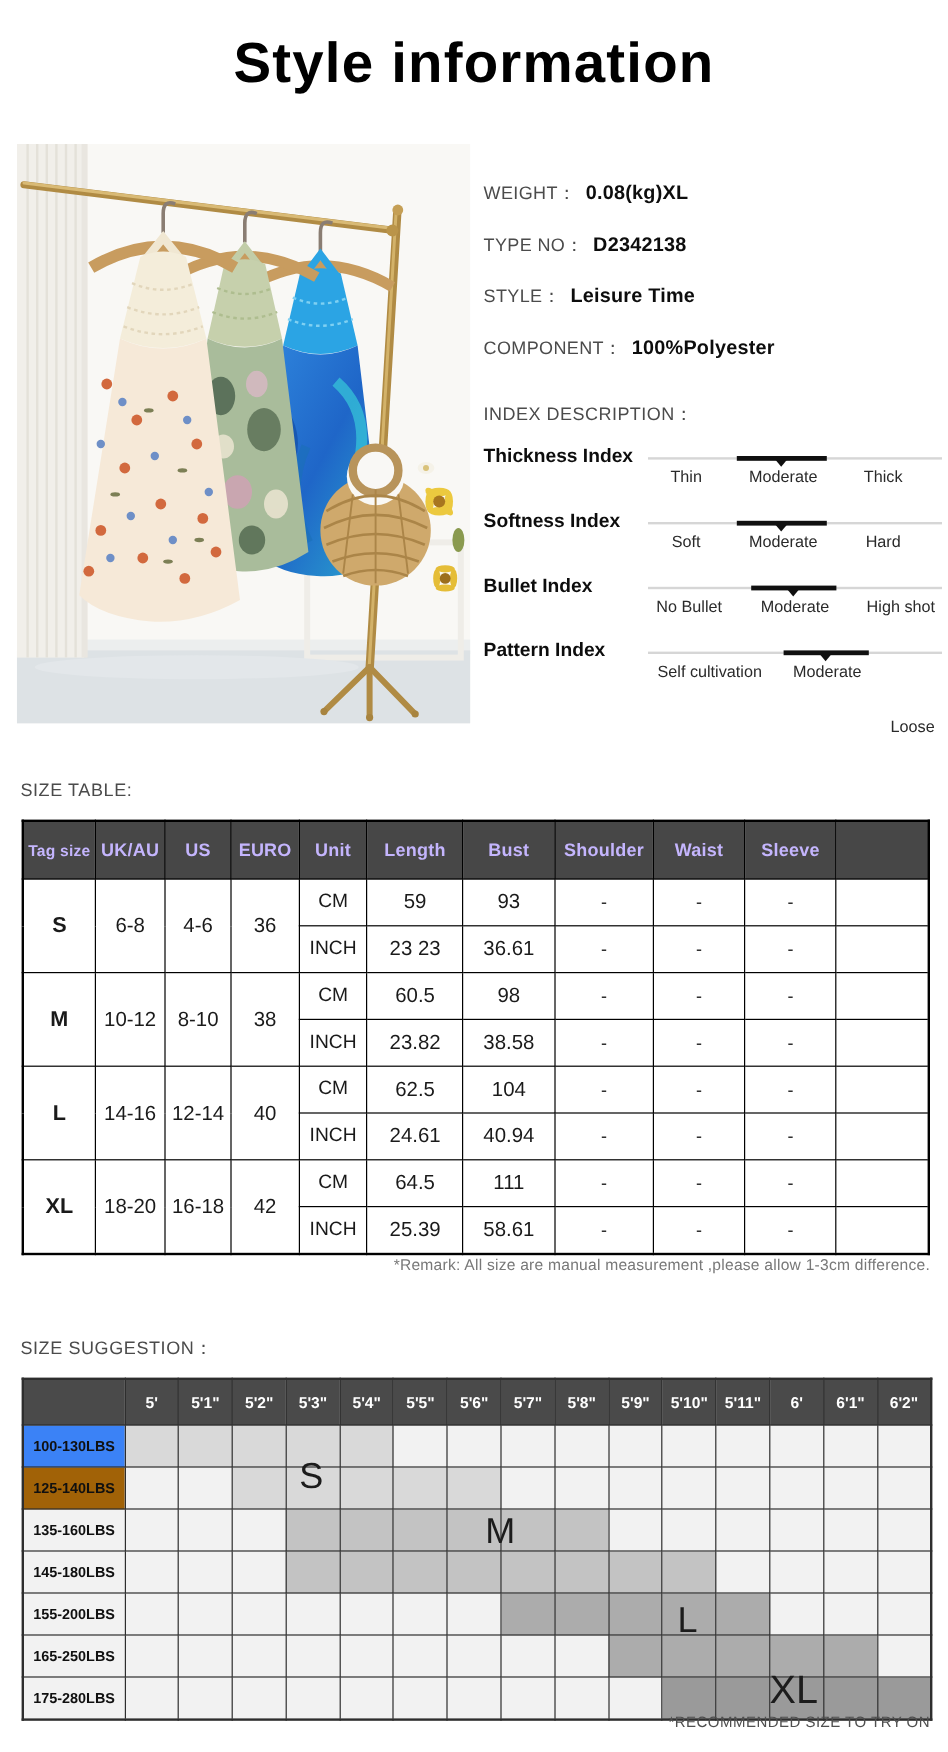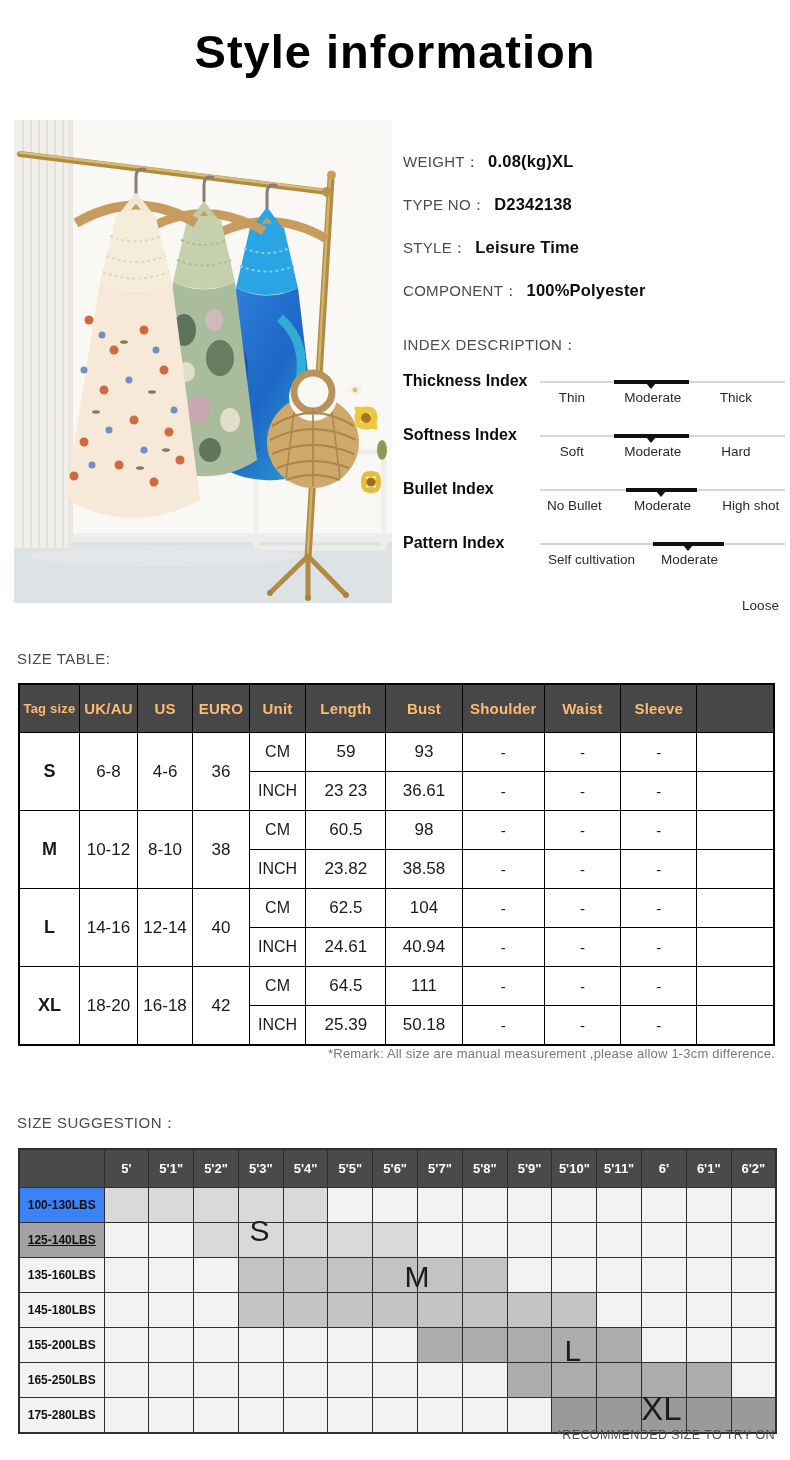--- a/index.html
+++ b/index.html
@@ -27,21 +27,21 @@
   .idx-seg{position:absolute;top:8px;height:4px;background:#101010;}
   .idx-marker{position:absolute;top:11px;width:0;height:0;transform:translateX(-50%);
               border-left:5px solid transparent;border-right:5px solid transparent;border-top:6px solid #101010;}
   .idx-opt{position:absolute;top:18px;transform:translateX(-50%);font-size:13.5px;color:#2a2a2a;white-space:nowrap;}
 
   
   .size-heading{position:absolute;left:17px;top:650px;font-size:15px;color:#4b4b4b;letter-spacing:.5px;}
   .size-table-wrap{position:absolute;left:18px;top:683px;width:757px;}
   table.size{border-collapse:collapse;width:757px;table-layout:fixed;border:2px solid #000;}
   table.size th,table.size td{border:1px solid #000;text-align:center;vertical-align:middle;padding:0;}
-  table.size thead th{background:#474747;color:#fdba74;font-size:15px;font-weight:700;height:47px;letter-spacing:.2px;}
+  table.size thead th{background:#474747;color:#c4b5fd;font-size:15px;font-weight:700;height:47px;letter-spacing:.2px;}
   table.size thead th.small{font-size:13px;}
   table.size td{height:38px;background:#fff;color:#1a1a1a;font-size:17px;}
   table.size td.tag{font-size:18px;font-weight:700;}
   table.size td.unit{font-size:16px;}
   table.size td.dash{font-size:15px;}
   .remark{position:absolute;left:18px;top:1046px;width:757px;text-align:right;
           font-size:13px;color:#787878;letter-spacing:.2px;}
 
   
   .sugg-heading{position:absolute;left:17px;top:1114px;font-size:15px;color:#4b4b4b;letter-spacing:.5px;}
@@ -377,21 +377,21 @@
             <td class="val">64.5</td>
             <td class="val">111</td>
             <td class="dash">-</td>
             <td class="dash">-</td>
             <td class="dash">-</td>
             <td class="val"></td>
           </tr>
           <tr>
             <td class="unit">INCH</td>
             <td class="val">25.39</td>
-            <td class="val">50.18</td>
+            <td class="val">58.61</td>
             <td class="dash">-</td>
             <td class="dash">-</td>
             <td class="dash">-</td>
             <td class="val"></td>
           </tr>
         </tbody>
       </table>
   </div>
   <div class="remark">*Remark: All size are manual measurement ,please allow 1-3cm difference.</div>
 
@@ -449,21 +449,21 @@
             <td style="background: rgb(242, 242, 242);"></td>
             <td style="background: rgb(242, 242, 242);"></td>
             <td style="background: rgb(242, 242, 242);"></td>
             <td style="background: rgb(242, 242, 242);"></td>
             <td style="background: rgb(242, 242, 242);"></td>
             <td style="background: rgb(242, 242, 242);"></td>
             <td style="background: rgb(242, 242, 242);"></td>
             <td style="background: rgb(242, 242, 242);"></td>
           </tr>
           <tr>
-            <th style="background: #a3a3a3; text-decoration: underline;">125-140LBS</th>
+            <th style="background: #a16207;">125-140LBS</th>
             <td style="background: rgb(242, 242, 242);"></td>
             <td style="background: rgb(242, 242, 242);"></td>
             <td style="background: rgb(217, 217, 217);"></td>
             <td style="background: rgb(217, 217, 217);"></td>
             <td style="background: rgb(217, 217, 217);"></td>
             <td style="background: rgb(217, 217, 217);"></td>
             <td style="background: rgb(217, 217, 217);"></td>
             <td style="background: rgb(242, 242, 242);"></td>
             <td style="background: rgb(242, 242, 242);"></td>
             <td style="background: rgb(242, 242, 242);"></td>

